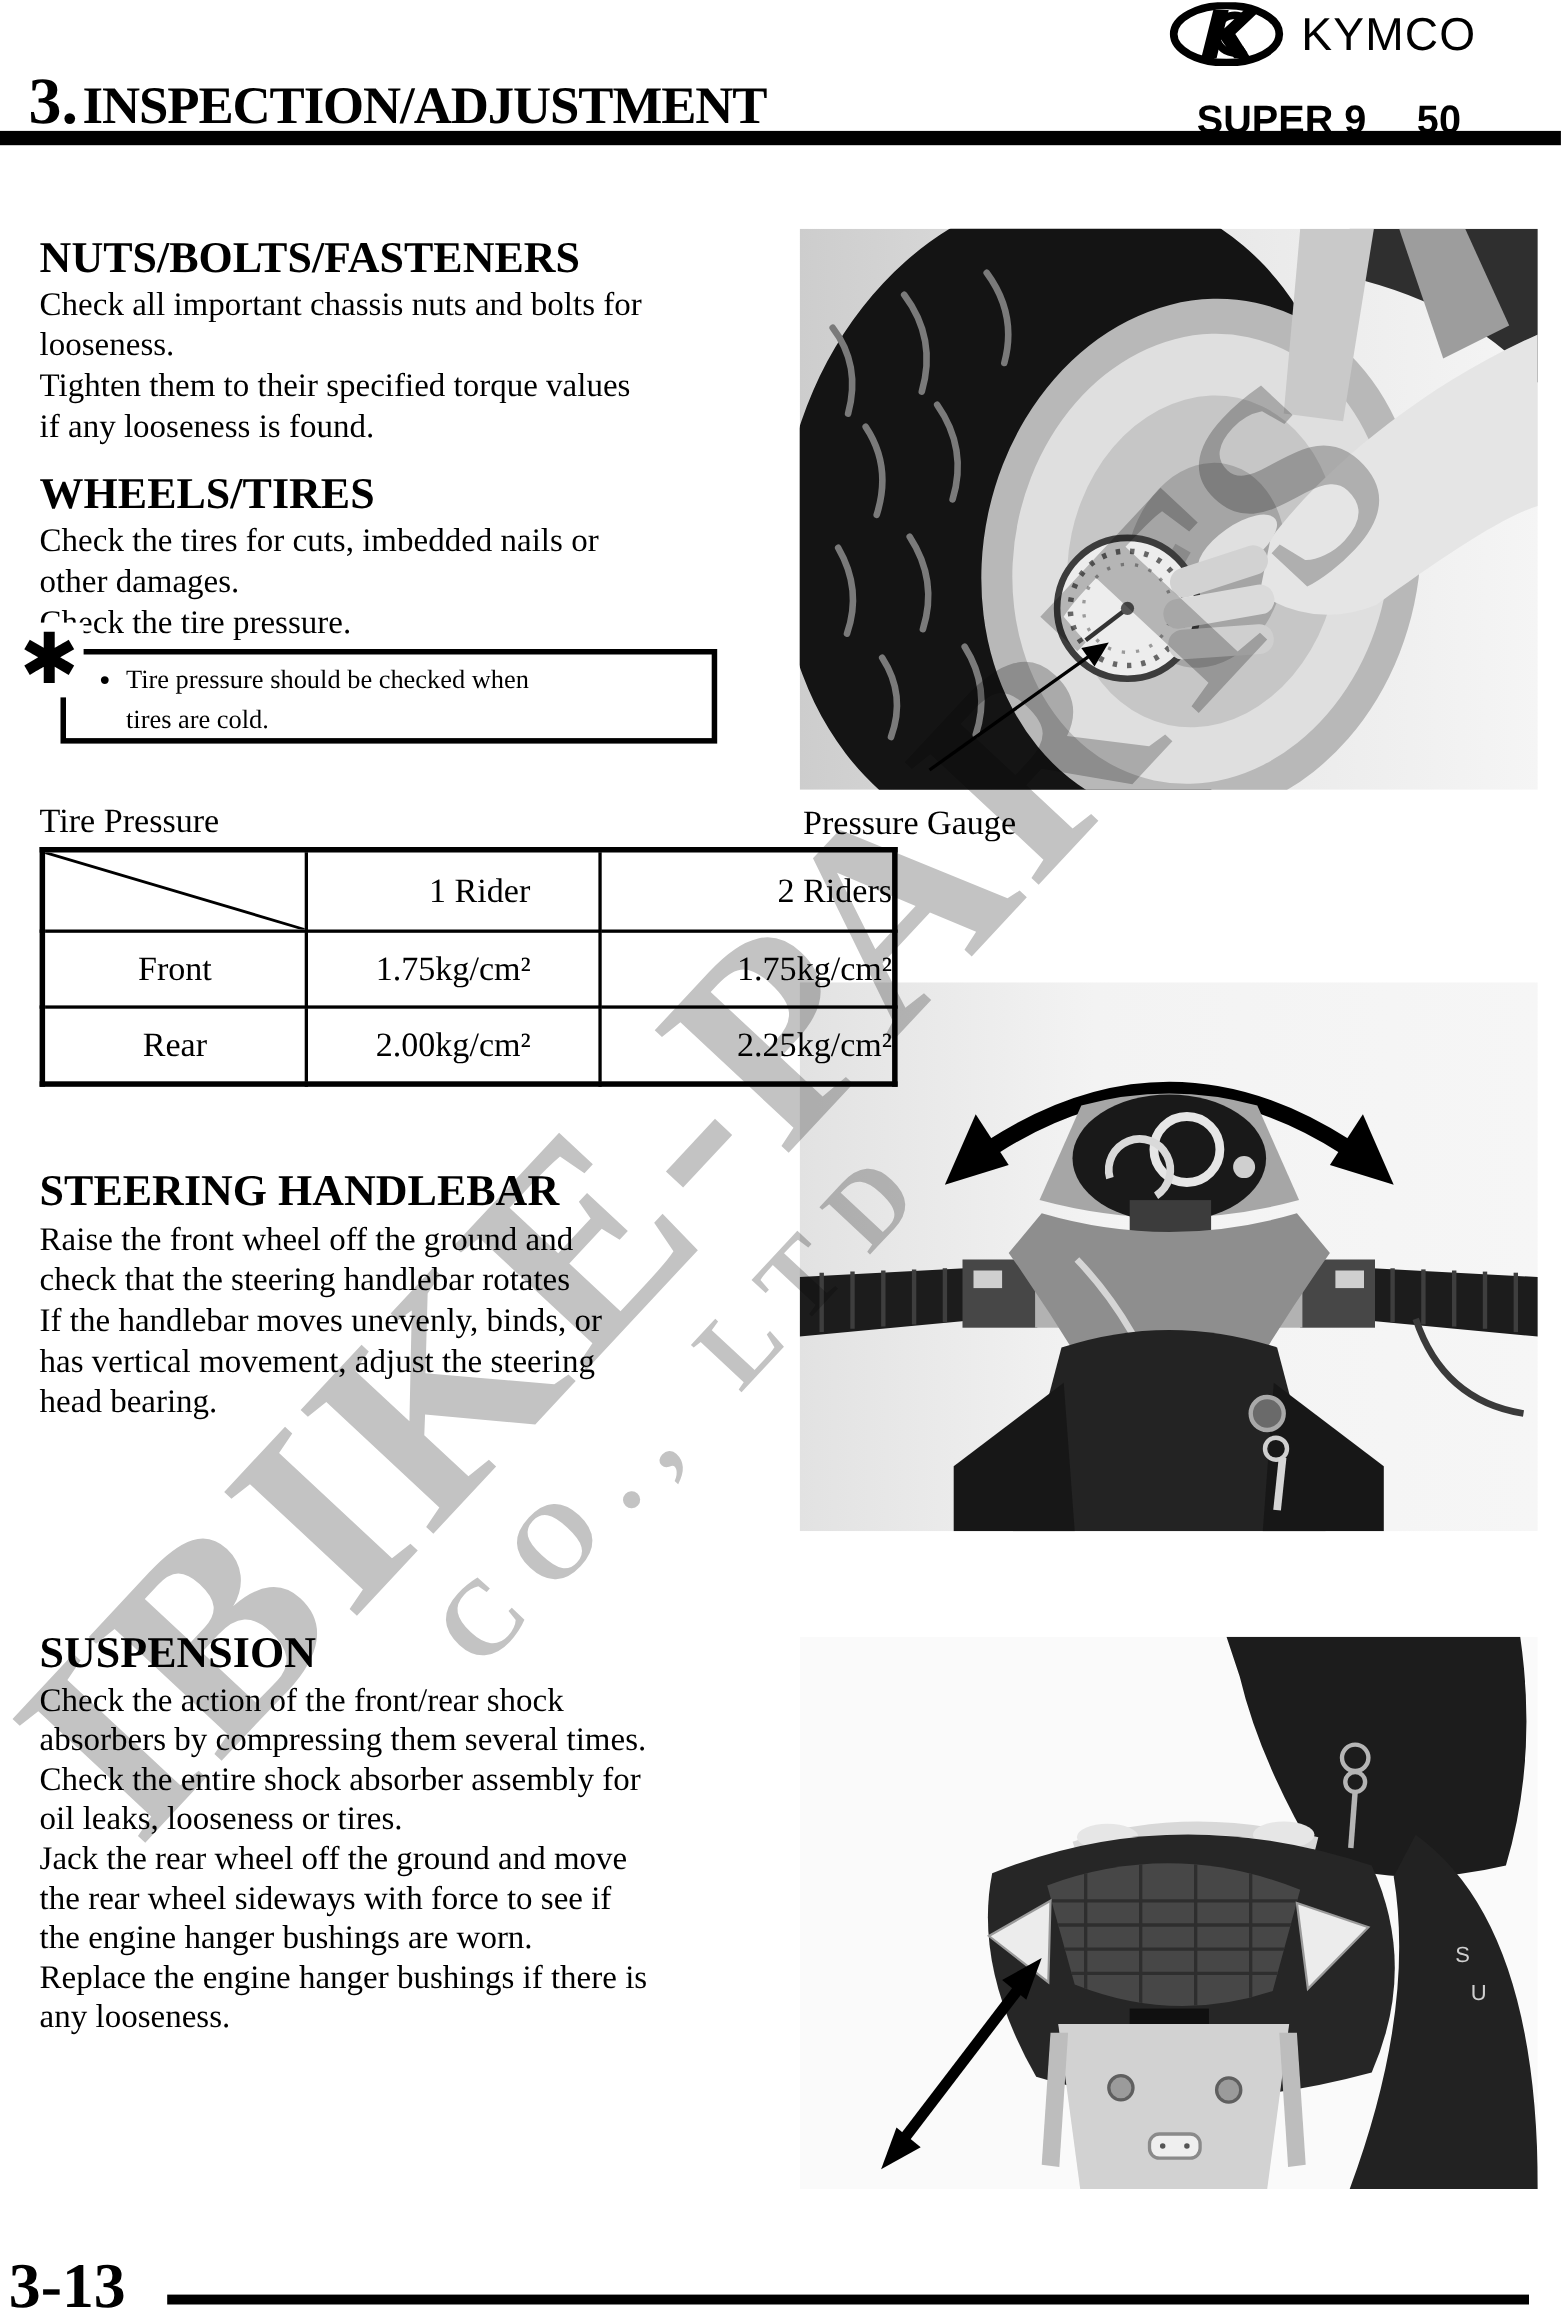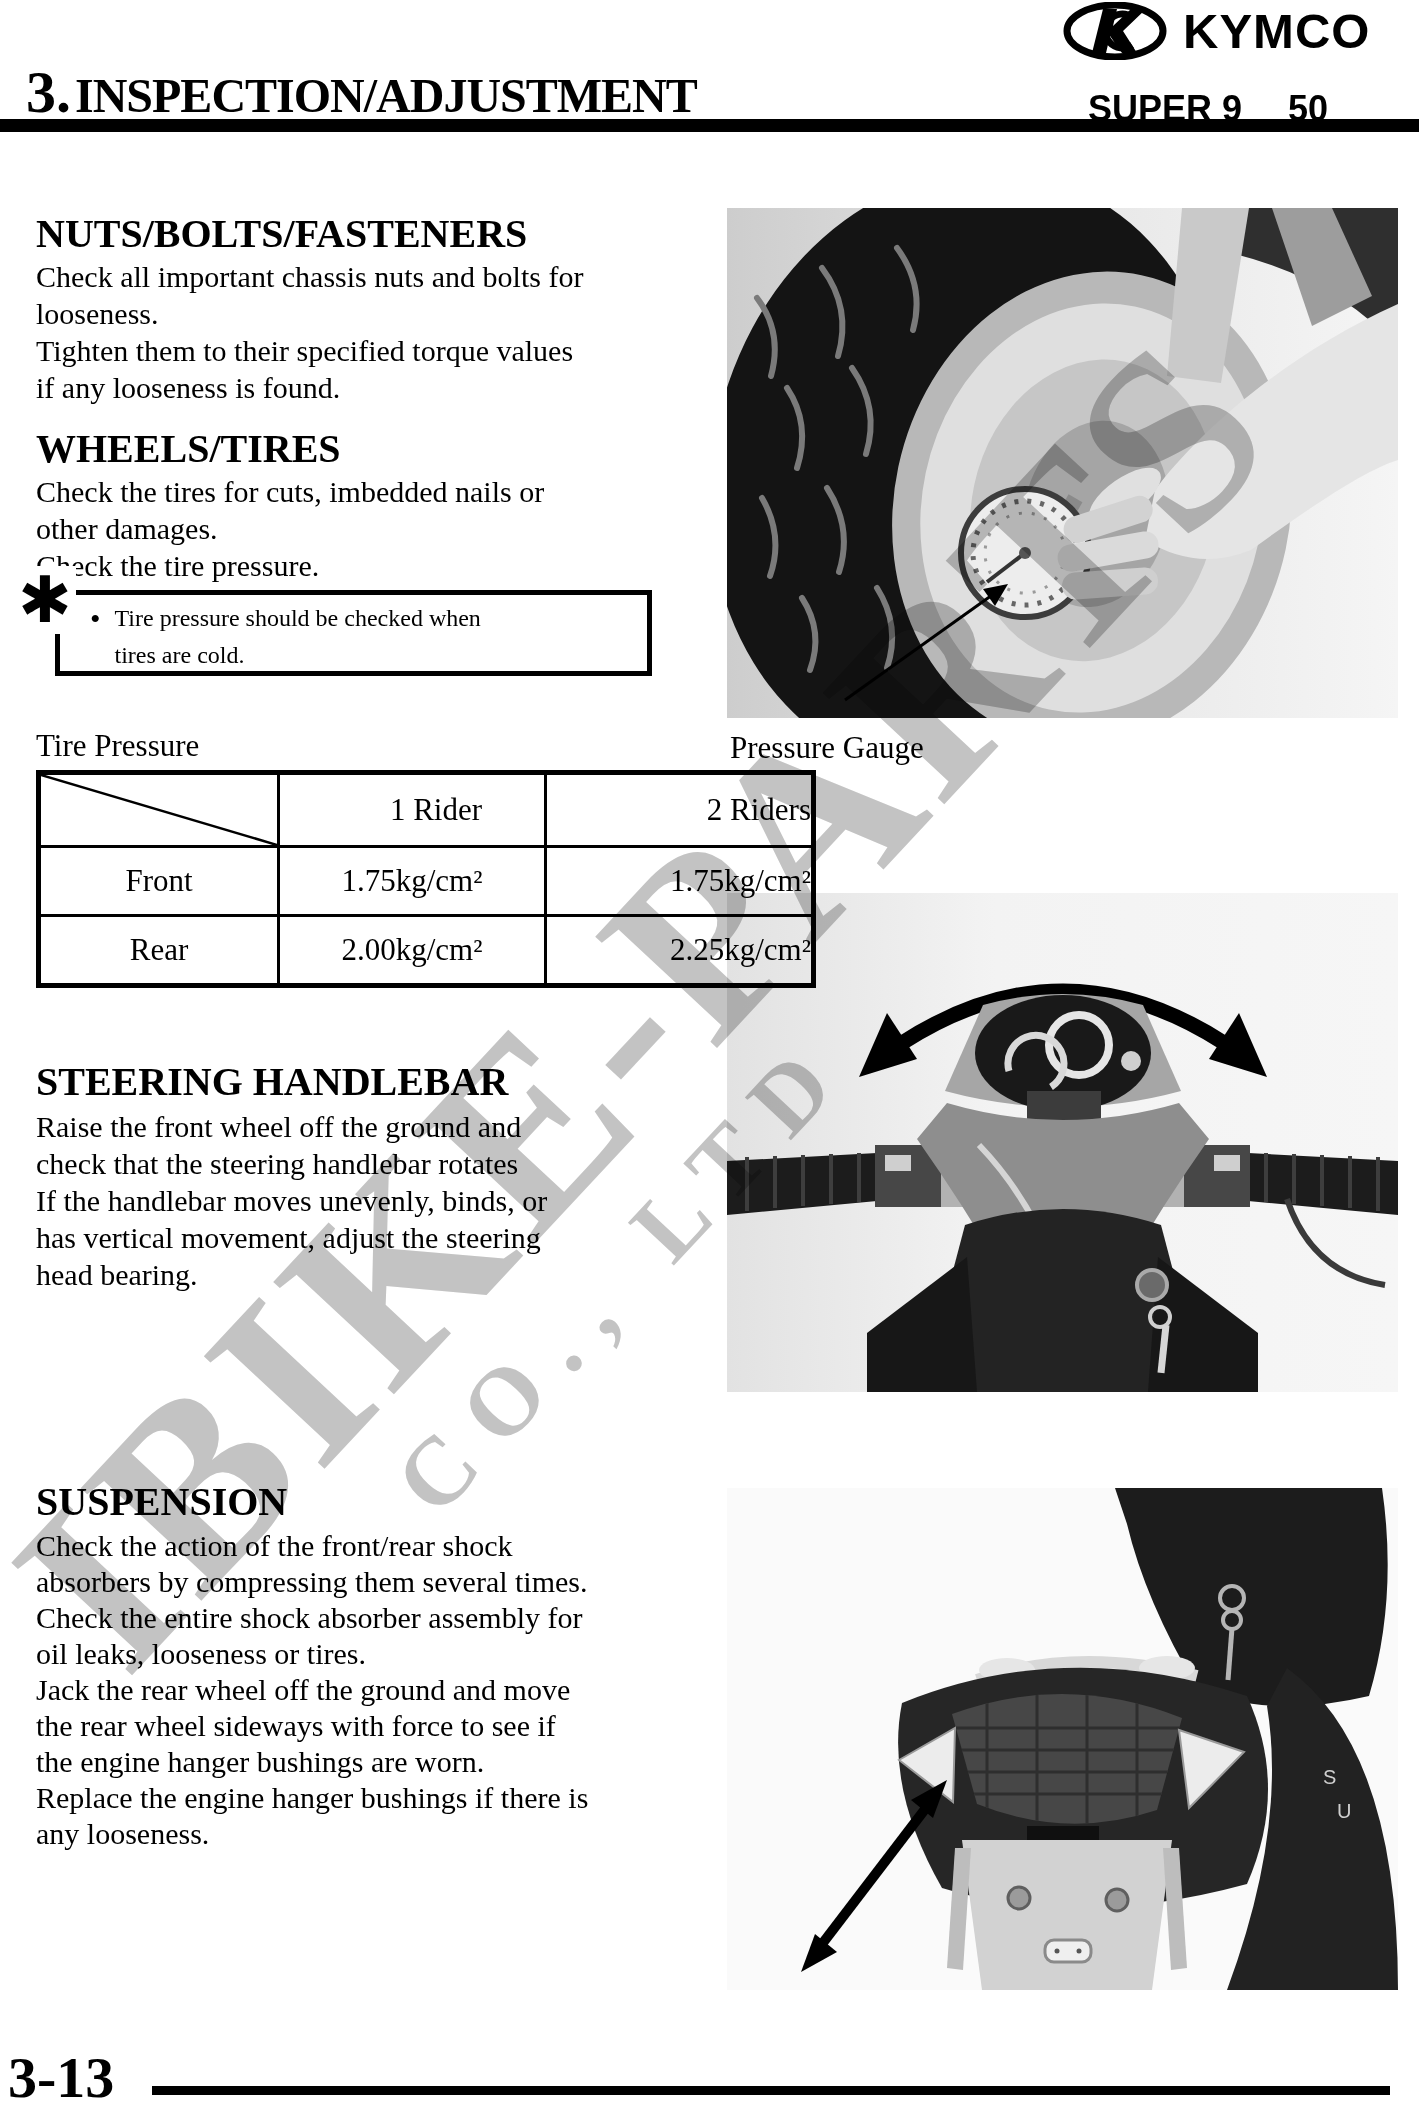--- a/index.html
+++ b/index.html
@@ -9,22 +9,22 @@
   }
   .abs{position:absolute;}
   
   .chapter-title{left:6px;top:58px;font-weight:bold;white-space:nowrap;margin-left:20px;}
   .chapter-title .num{font-size:60px;}
   .chapter-title .name{font-size:48px;letter-spacing:-1px;}
   .model-line{left:1088px;top:88px;display:flex;gap:46px;
     font-family:"Liberation Sans","DejaVu Sans",sans-serif;font-weight:bold;font-size:36px;justify-content:space-between;}
   .header-bar{left:0;top:119px;width:1419px;height:13px;background:#000;}
   .logo{left:1063px;top:2px;display:flex;align-items:center;gap:14px;}
-  .logo-word{font-family:"Liberation Sans","DejaVu Sans",sans-serif;font-weight:bold;
-    font-size:49px;letter-spacing:1px;}
+  .logo-word{font-family:"Liberation Sans","DejaVu Sans",sans-serif;font-weight:normal;
+    font-size:42px;letter-spacing:1px;}
   
   .watermark{
     left:-20px;top:1545px;transform:rotate(-47deg);transform-origin:0 0;
     color:#c3c3c3;mix-blend-mode:multiply;z-index:5;pointer-events:none;white-space:nowrap;
     font-weight:bold;
   }
   .watermark .wm1{font-size:252px;letter-spacing:8px;line-height:230px;}
   .watermark .wm2{font-size:96px;letter-spacing:26px;margin-left:330px;line-height:110px;}
   
   .z-text{z-index:10;}

